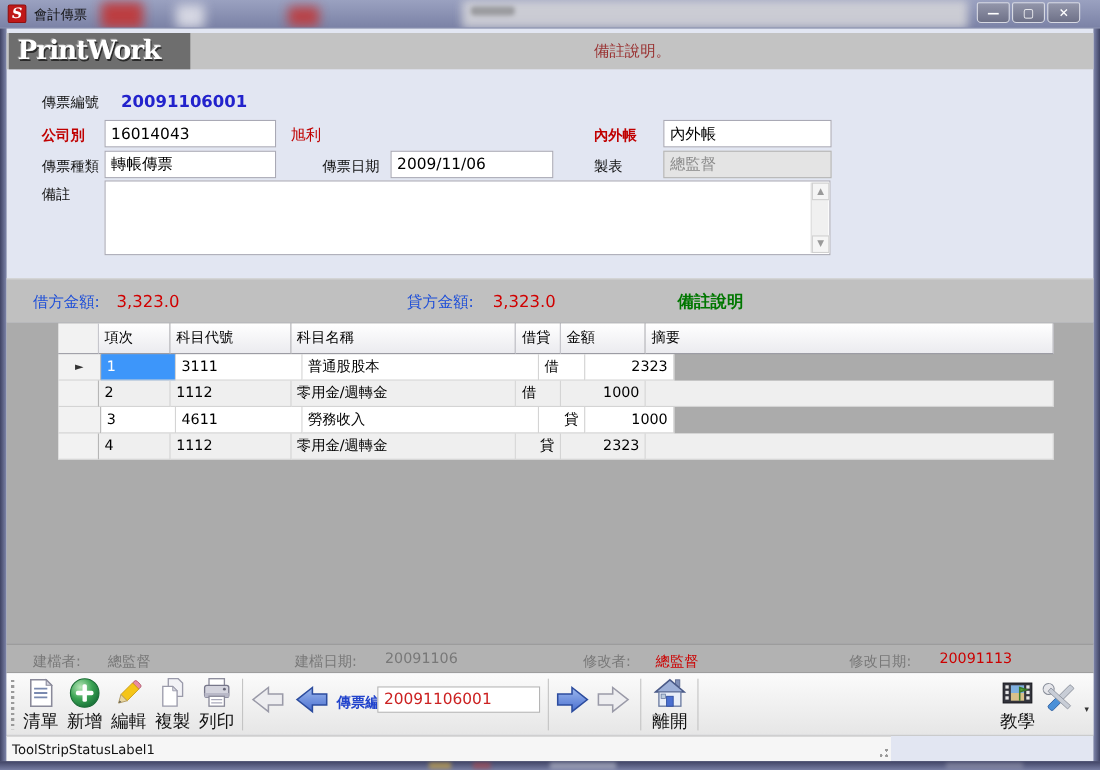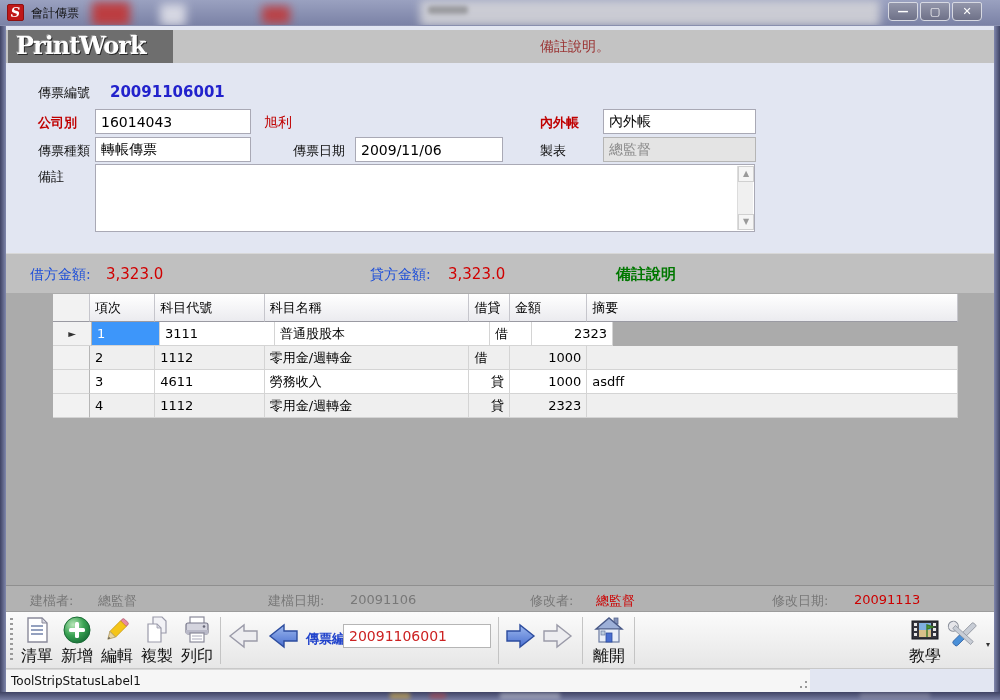--- a/index.html
+++ b/index.html
@@ -215,21 +215,20 @@
           <div class="gcell c-memo"></div>
         </div>
 
         <div class="grow">
           <div class="gcell rowhdr"></div>
           <div class="gcell c-seq">3</div>
           <div class="gcell c-code">4611</div>
           <div class="gcell c-name">勞務收入</div>
           <div class="gcell c-dc dc-right">貸</div>
           <div class="gcell c-amt">1000</div>
-          <div class="gcell c-memo">asdff</div>
         </div>
 
         <div class="grow alt">
           <div class="gcell rowhdr"></div>
           <div class="gcell c-seq">4</div>
           <div class="gcell c-code">1112</div>
           <div class="gcell c-name">零用金/週轉金</div>
           <div class="gcell c-dc dc-right">貸</div>
           <div class="gcell c-amt">2323</div>
           <div class="gcell c-memo"></div>

